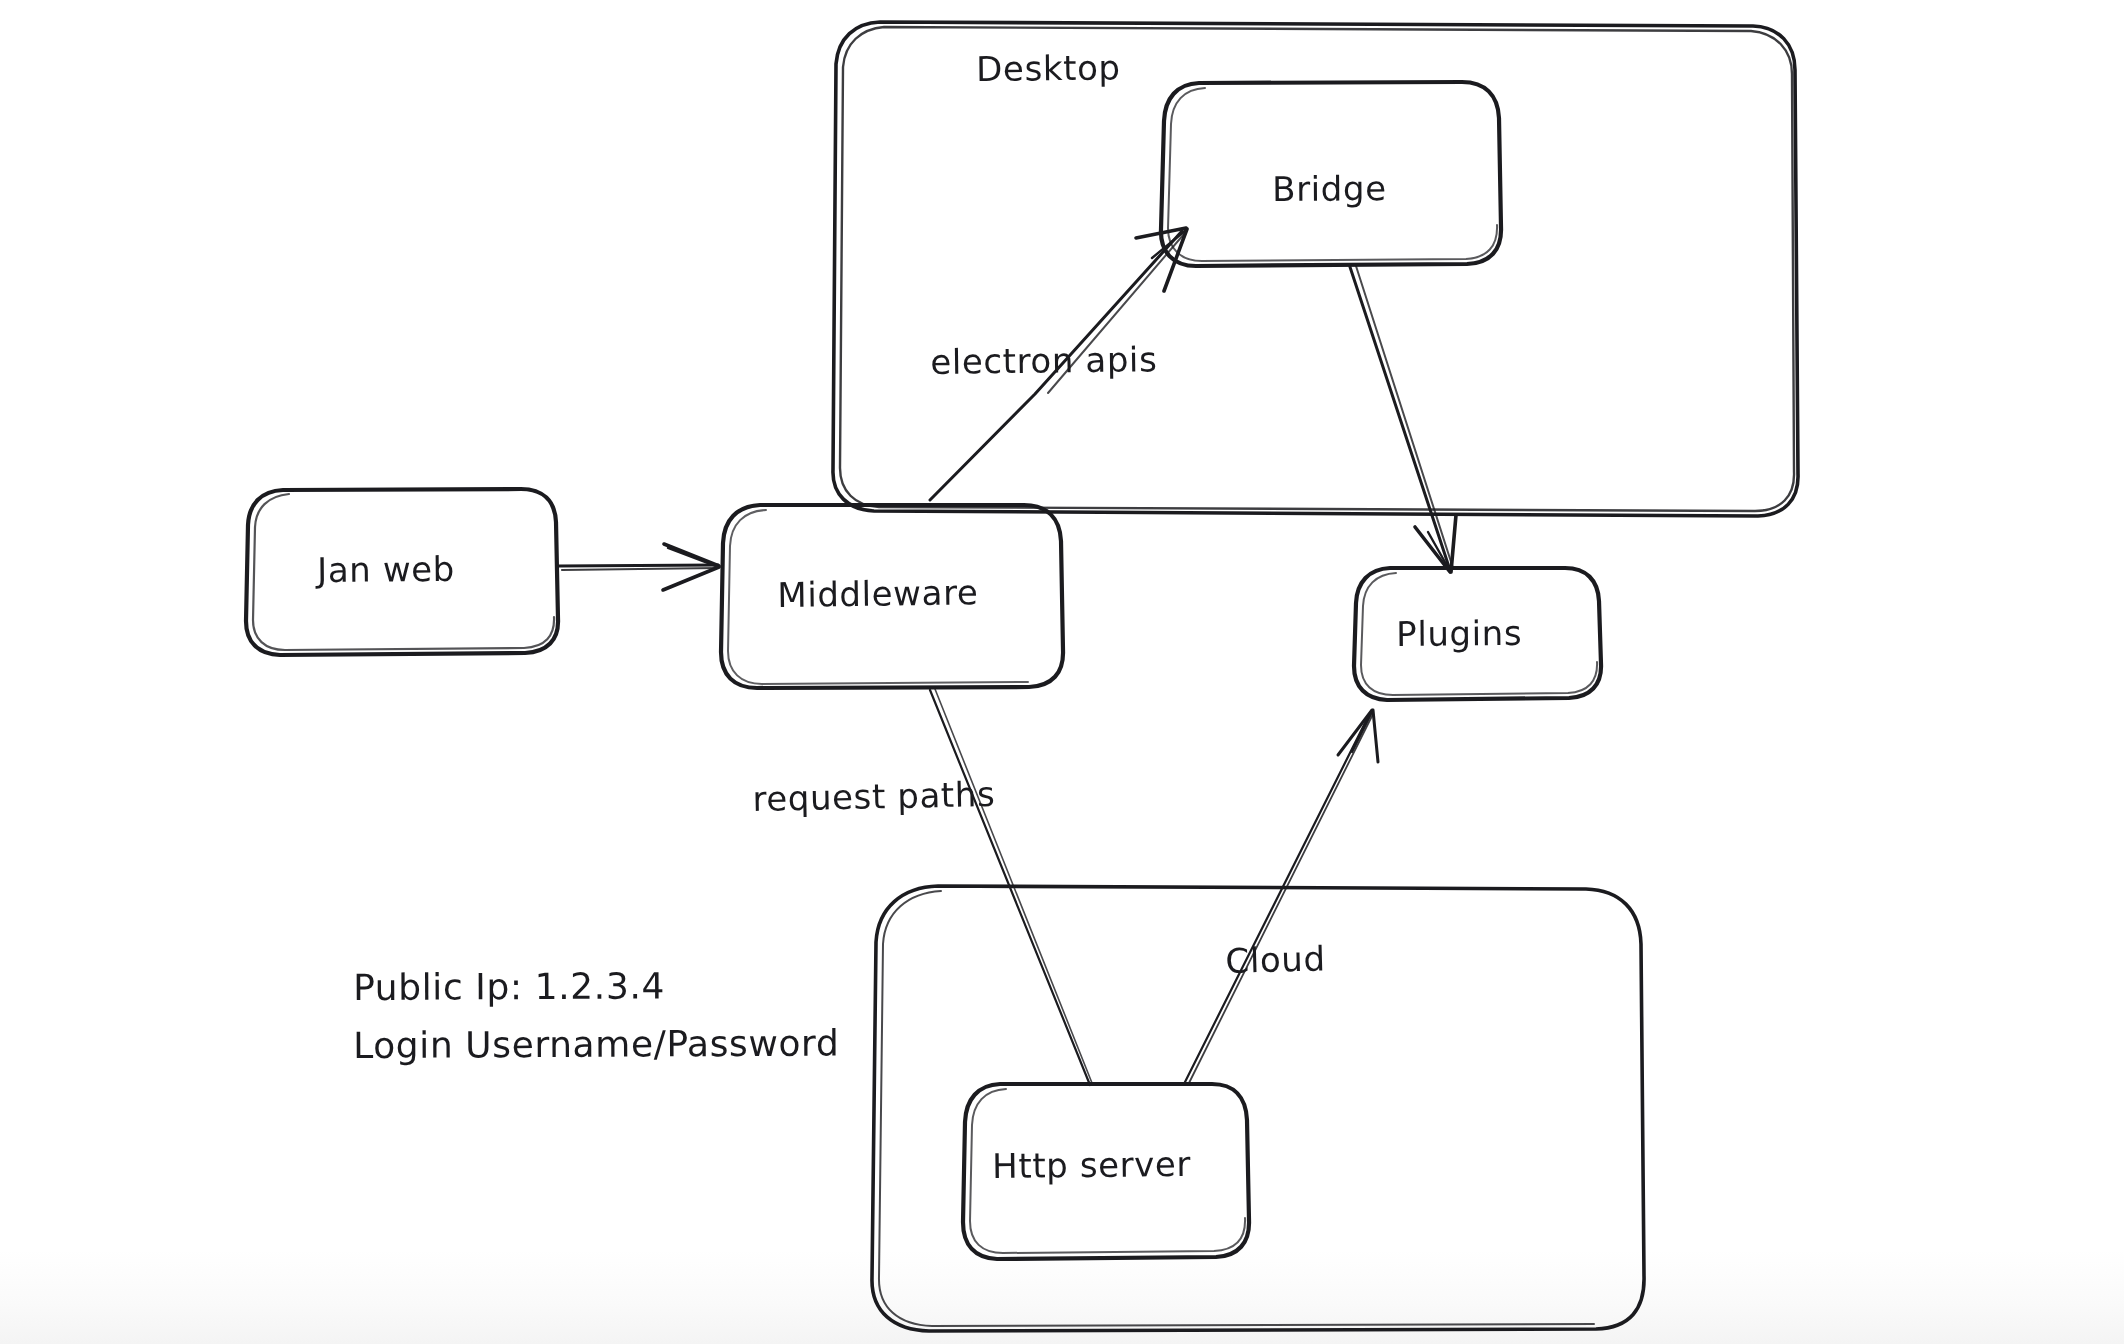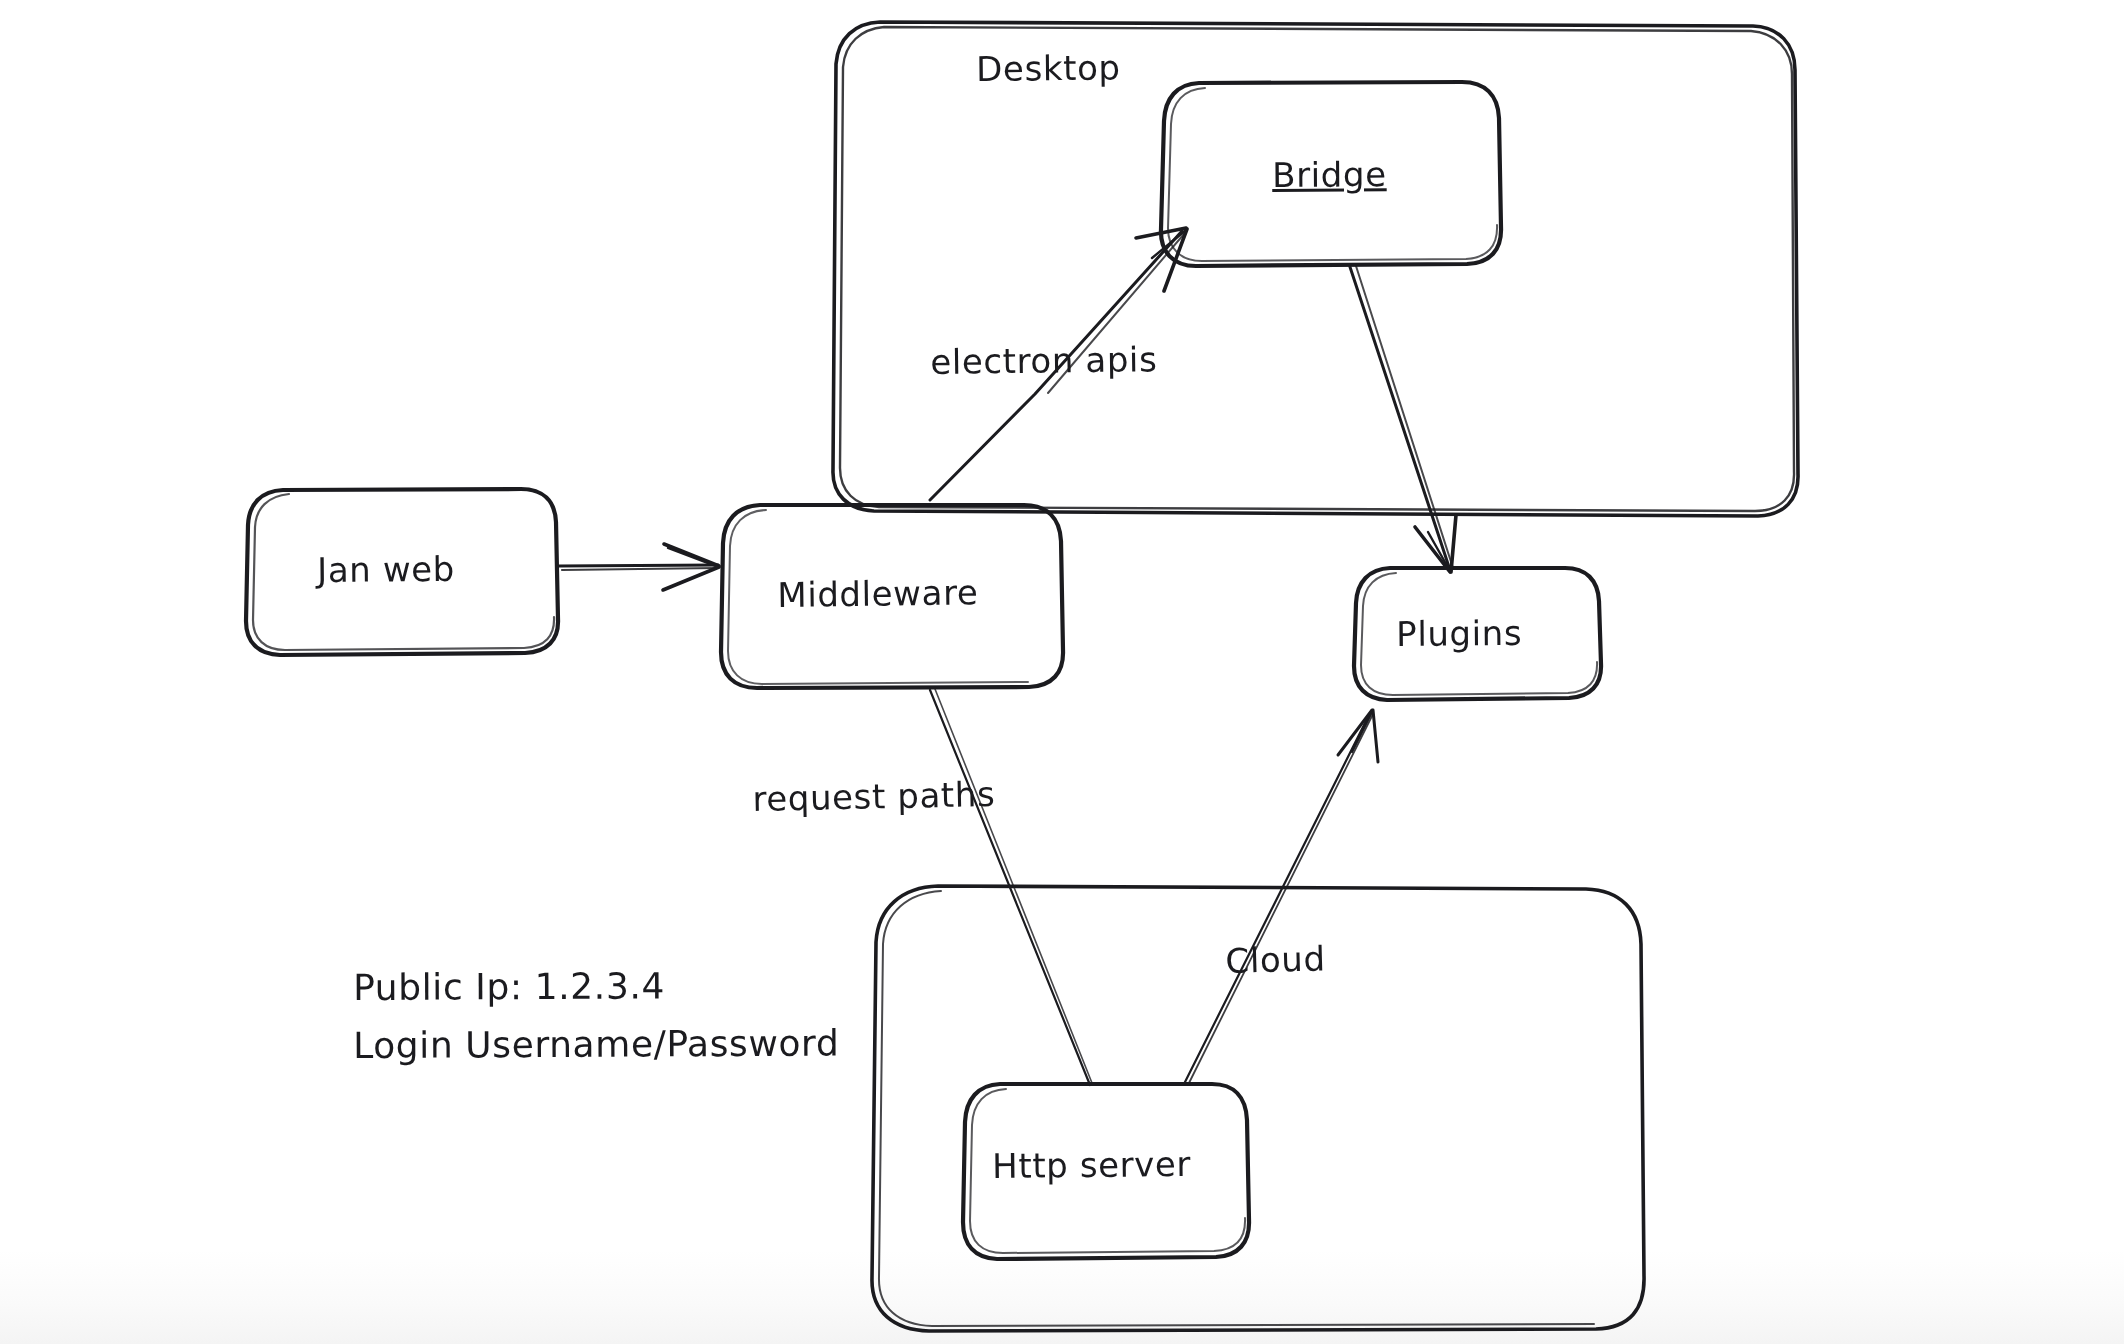--- a/index.html
+++ b/index.html
@@ -224,21 +224,21 @@
     </g>
 
   </svg>
 
   <div class="sk-label lbl-group" style="left:976px; top:49px; transform: rotate(-0.6deg);">Desktop</div>
 
   <div class="sk-label lbl-node" style="left:317px; top:550px; transform: rotate(-0.5deg);">Jan web</div>
 
   <div class="sk-label lbl-node" style="left:777px; top:575px; transform: rotate(-0.8deg);">Middleware</div>
 
-  <div class="sk-label lbl-node" style="left:1272px; top:155px; transform: rotate(-0.4deg); text-decoration: underline;">Bridge</div>
+  <div class="sk-label lbl-node" style="left:1272px; top:169px; transform: rotate(-0.4deg);">Bridge</div>
 
   <div class="sk-label lbl-node" style="left:1396px; top:614px; transform: rotate(-0.5deg);">Plugins</div>
 
   <div class="sk-label lbl-node" style="left:992px; top:1146px; transform: rotate(-0.6deg);">Http server</div>
 
   <div class="sk-label lbl-edge" style="left:930px; top:342px; transform: rotate(-0.7deg);">electron apis</div>
 
   <div class="sk-label lbl-edge" style="left:752px; top:779px; transform: rotate(-1.2deg);">request paths</div>
 
   <div class="sk-label lbl-edge" style="left:1225px; top:941px; transform: rotate(-1.5deg);">Cloud</div>

